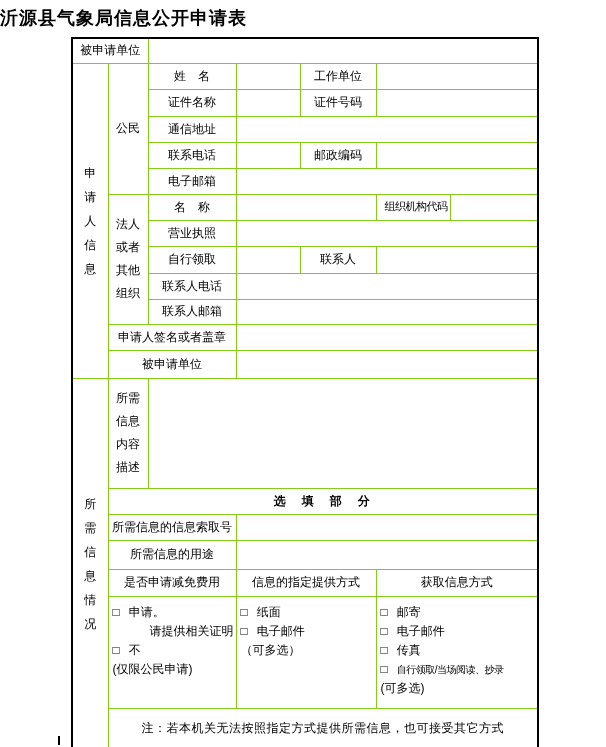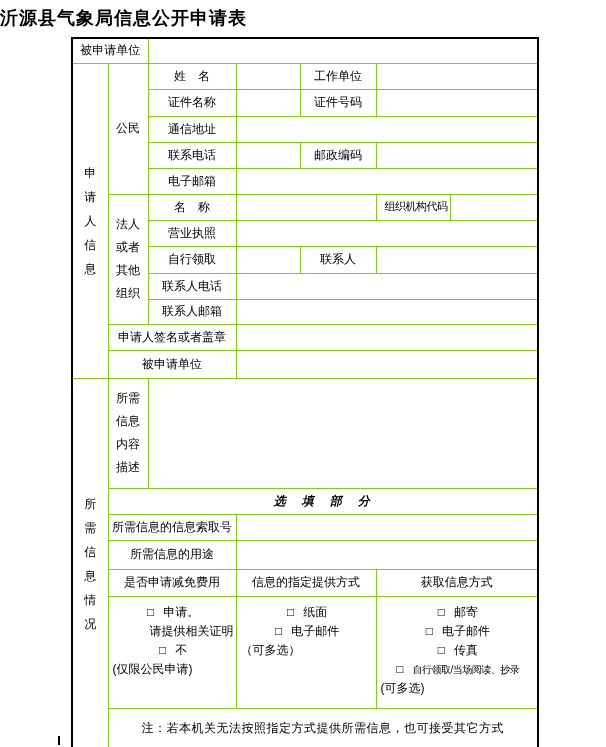--- a/index.html
+++ b/index.html
@@ -30,27 +30,27 @@
     text-align:center;
     vertical-align:middle;
     overflow:hidden;
     line-height:1.25;
     margin-top:28px;
   }
   td.blank{padding:0;}
   .vstack div{line-height:24px;}
   .vstack2 div{line-height:23px;}
   .small{font-size:11px;letter-spacing:-0.5px;text-align:right;}
-  .optional-title{font-weight:bold;letter-spacing:2px;font-style:italic;}
+  .optional-title{font-weight:bold;letter-spacing:2px;}
   .cbcell{
     text-align:left;vertical-align:top;
     padding:6px 2px 0 4px;
     line-height:19px;
   }
-  .optline{white-space:nowrap;text-align:center;}
+  .optline{white-space:nowrap;}
   .cb{
     display:inline-block;
     font-size:12px;
     margin-right:9px;
   }
   .opt-indent{padding-left:29px;text-align:right;}
   .note-small{letter-spacing:0;}
   .tight{letter-spacing:-0.5px;font-size:10px;}
   .footer-note td{letter-spacing:0.5px;}
   .text-cursor{

